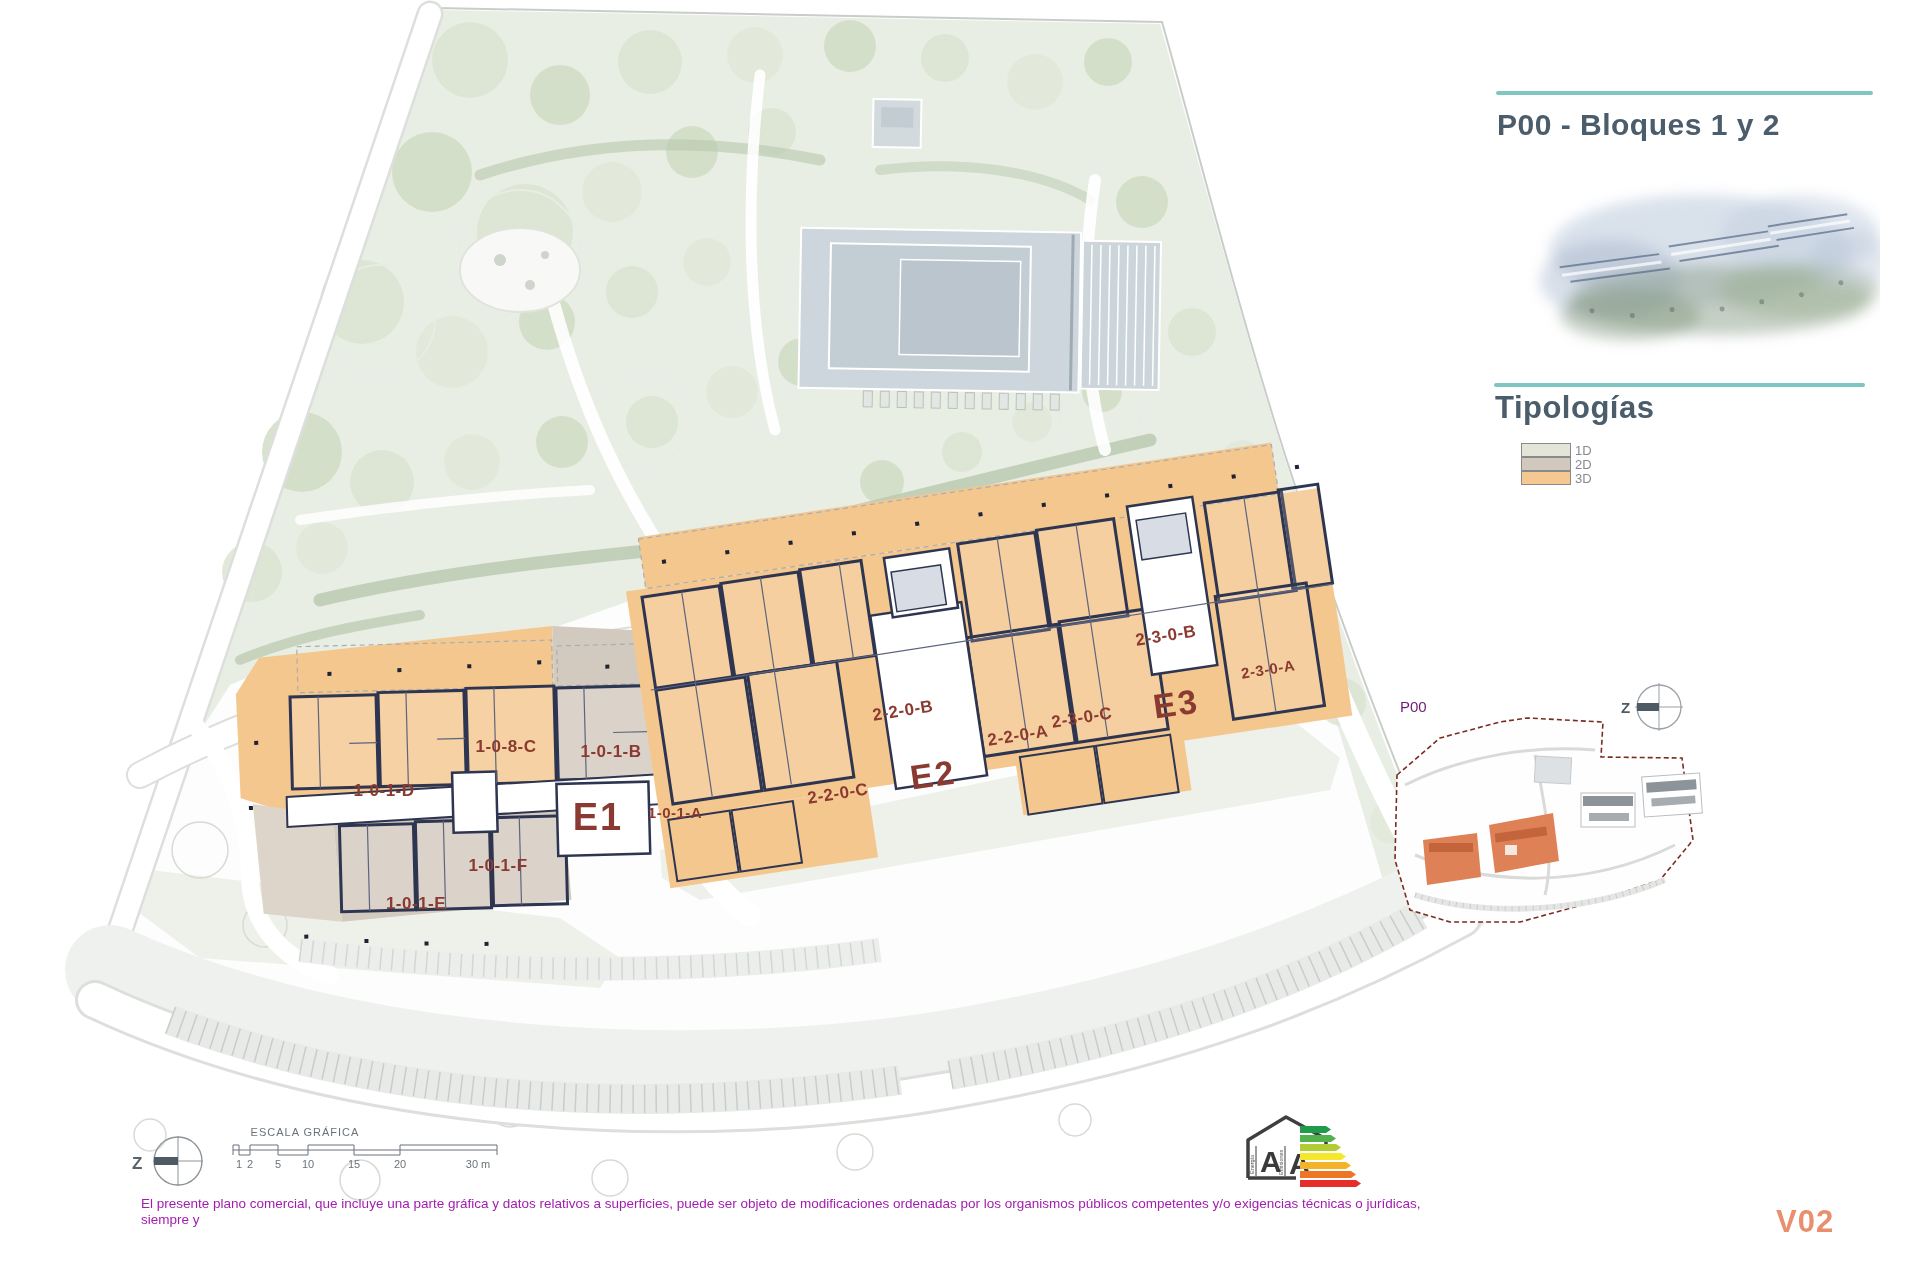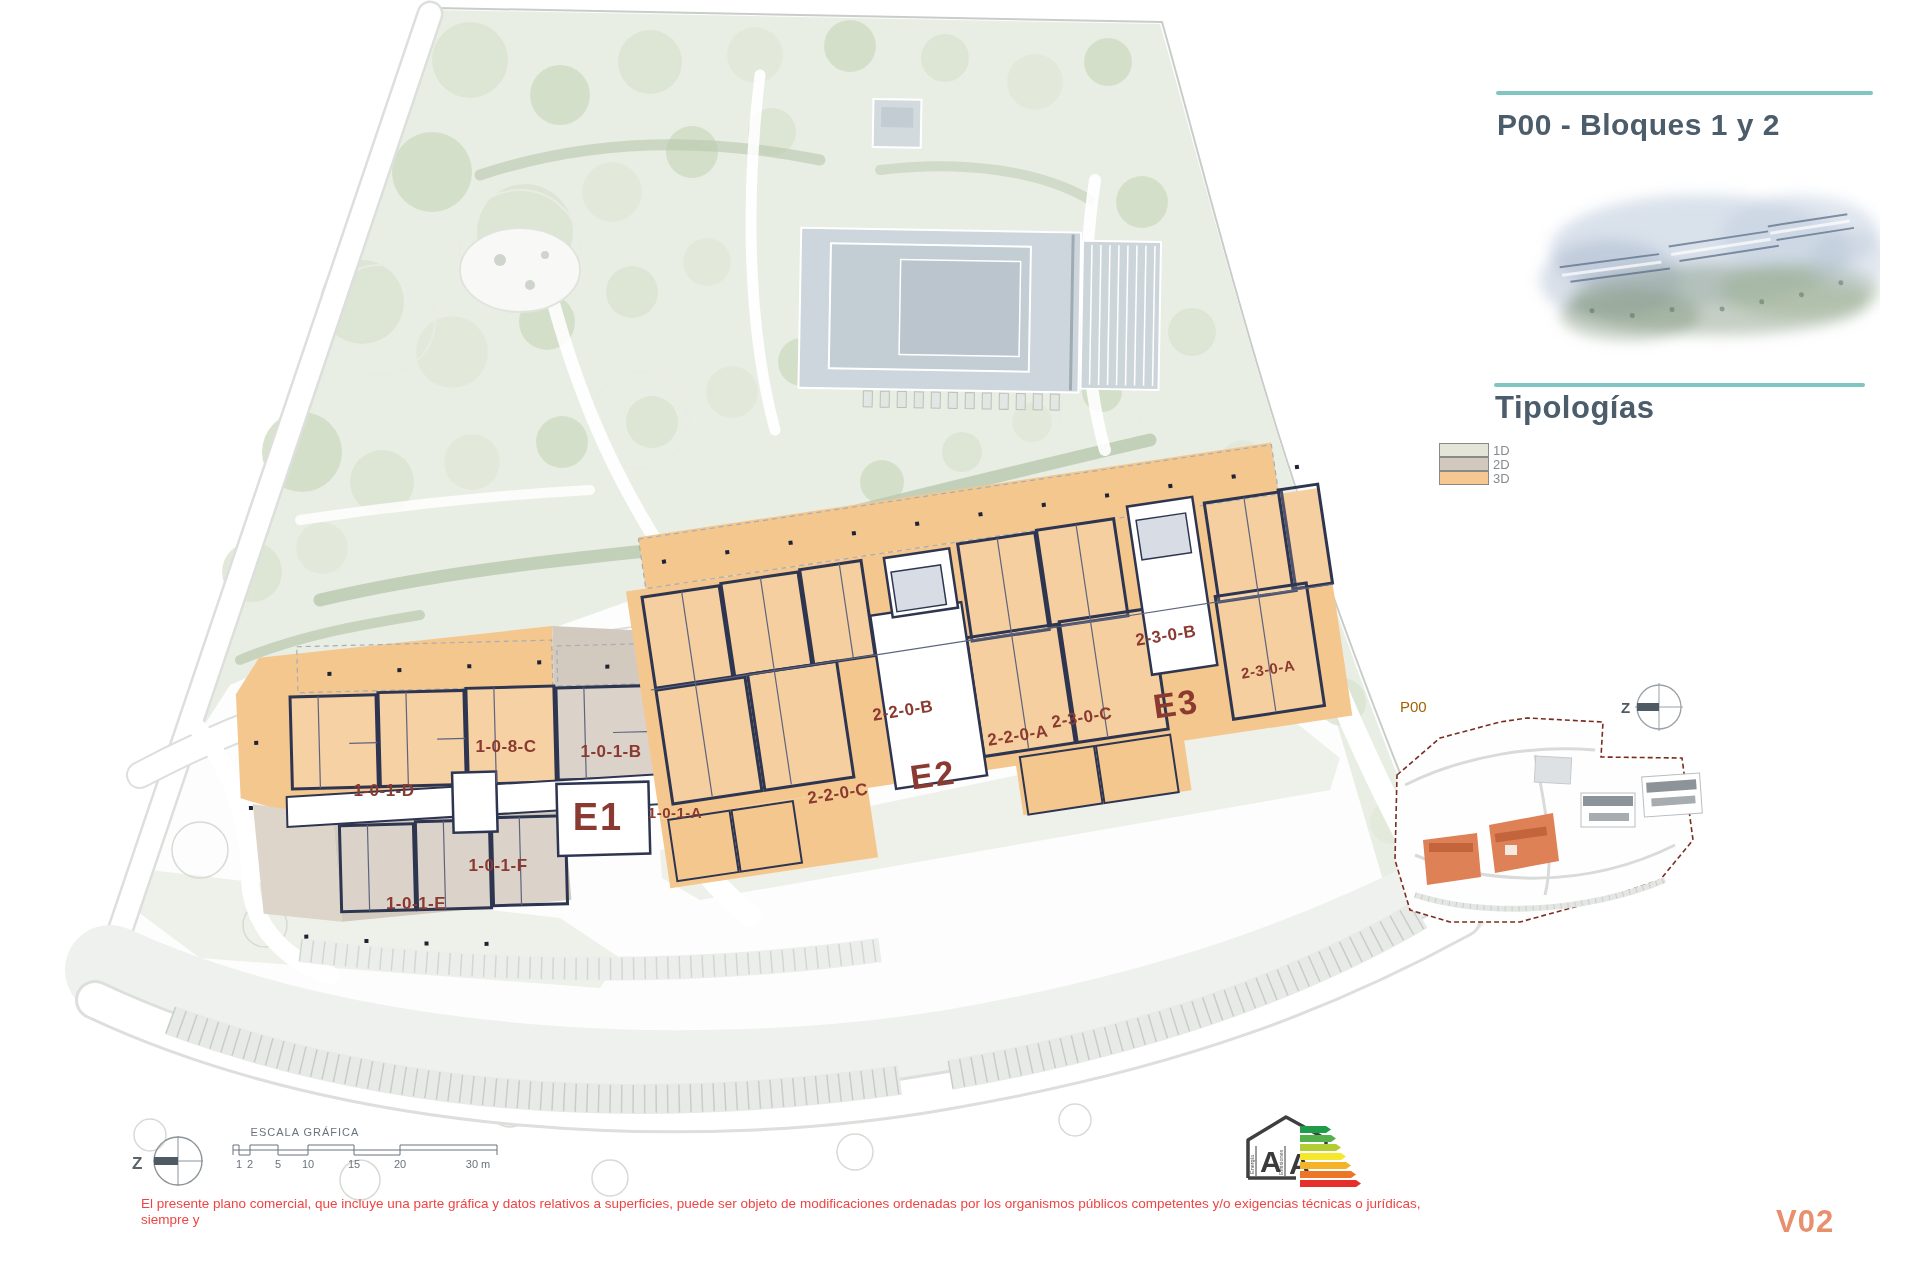--- a/index.html
+++ b/index.html
@@ -5,31 +5,31 @@
   * { margin:0; padding:0; box-sizing:border-box; }
   html,body { width:1920px; height:1280px; background:#ffffff; overflow:hidden;
               font-family:"Liberation Sans", sans-serif; }
   .page { position:relative; width:1920px; height:1280px; background:#ffffff; }
   svg { position:absolute; display:block; }
   .rule { position:absolute; height:4px; border-radius:2px; }
   .sb-title { position:absolute; left:1497px; top:108px; font-size:30px; font-weight:bold;
               color:#4b5c6b; letter-spacing:.5px; }
   .sb-sub   { position:absolute; left:1495px; top:390px; font-size:31px; font-weight:bold;
               color:#4b5c6b; letter-spacing:.5px;text-align:right; }
-  .legend { position:absolute; left:1420px; top:444px;padding-left:19px; }
+  .legend { position:absolute; left:1502px; top:444px;padding-left:19px; }
   .legend-row { display:flex; align-items:stretch; height:14px; }
   .legend-swatch { width:50px; height:14px; border:1px solid #8a8a8a; margin-top:-1px; }
   .legend-label { font-size:13px; color:#868b90; line-height:14px; margin-left:4px; }
   .plan-labels { position:absolute; left:0; top:0; width:1500px; height:1280px; pointer-events:none; }
   .plabel { position:absolute; transform:translate(-50%,-50%); font-weight:bold; white-space:nowrap; }
   .ulabel { font-size:17px; letter-spacing:.5px; }
   .blabel { font-size:38px; letter-spacing:2px; }
-  .minimap-label { position:absolute; left:1400px; top:698px; font-size:15px; color:#a16207; }
+  .minimap-label { position:absolute; left:1400px; top:698px; font-size:15px; color:#701a75; }
   .disclaimer { position:absolute; left:141px; top:1196px; width:1310px; font-size:13.5px;
-                line-height:15.5px; color:#ef4444; }
+                line-height:15.5px; color:#a21caf; }
   .version { position:absolute; left:1776px; top:1204px; font-size:31px; font-weight:bold;
              color:#e88f6e; letter-spacing:1px; }
 </style>
 </head>
 <body>
 
 <div class="page">
 
   <svg style="left:0;top:0" width="1500" height="1280" viewBox="0 0 1500 1280">
 

